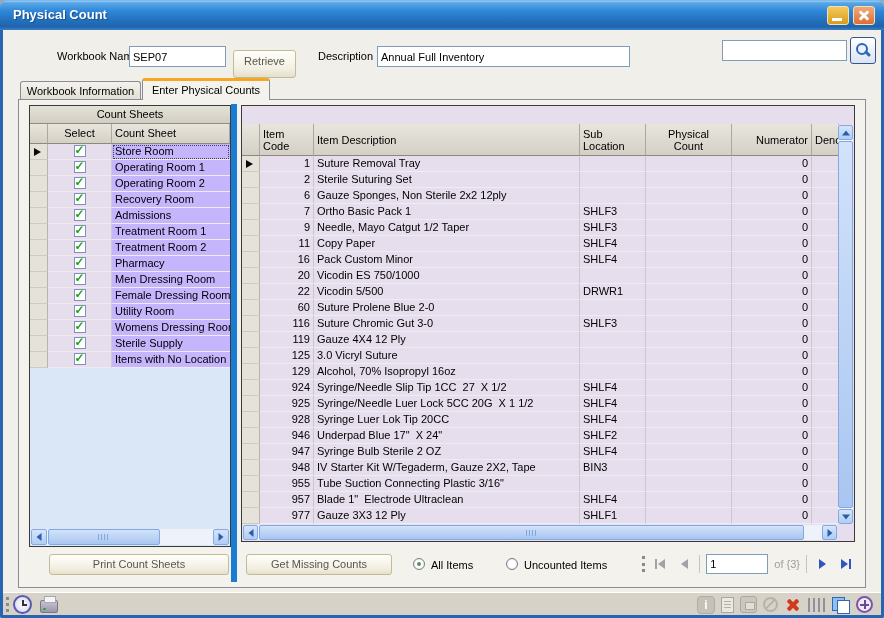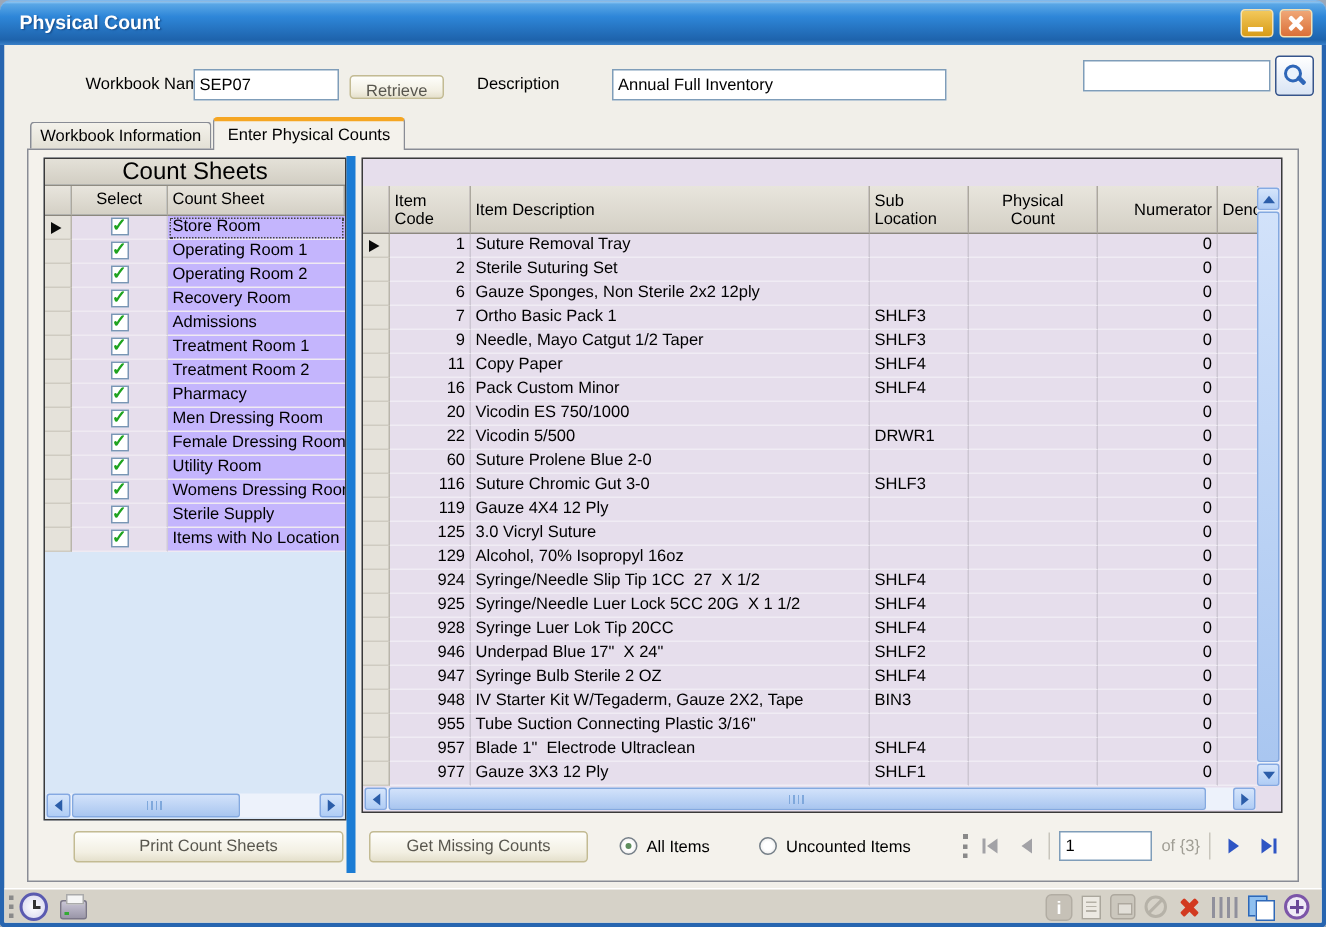--- a/index.html
+++ b/index.html
@@ -45,21 +45,21 @@
     border-top:3px solid #F5A623; z-index:3; }
 
   
   .panel { position:absolute; left:15px; top:69px; width:848px; height:489px;
     border:1px solid #898C95; background:#F4F2EC; z-index:2; }
 
   .splitter { position:absolute; left:212px; top:4px; width:6px; height:478px; background:#1B7CD4; }
 
   .grid { position:absolute; border:1px solid #3A3A3A; }
   .grid-title { position:absolute; left:0; right:0; top:0; height:18px; line-height:17px; text-align:center;
-    font-size:16px; background:linear-gradient(180deg,#E4E1D8,#D2CEC3); border-bottom:1px solid #908C82; }
+    font-size:11px; background:linear-gradient(180deg,#E4E1D8,#D2CEC3); border-bottom:1px solid #908C82; }
   .hdr-cell { font-size:11px; background:linear-gradient(180deg,#E8E5DD,#D4D0C5);
     border-right:1px solid #ACA89E; border-bottom:1px solid #8C887E; overflow:hidden; }
 
   
   .left-grid { left:10px; top:5px; width:202px; height:442px; background:#D9E7F7; }
   .ls-hdr { position:absolute; left:0; right:0; top:18px; height:20px; display:flex; }
   .ls-hdr .h-ind { width:18px; }
   .ls-hdr .h-sel { width:64px; text-align:center; line-height:19px; }
   .ls-hdr .h-desc { flex:1; padding-left:3px; line-height:19px; }
   .ls-body { position:absolute; left:0; right:0; top:38px; }
@@ -190,23 +190,23 @@
     <div class="tb-btn tb-close">
         <span class="x1"></span>
         <span class="x2"></span>
       </div>
   </div>
 
   <div class="frame">
 
     <span class="lbl" style="left:21px; top:20px;margin-left:33px;">Workbook Name</span>
     <input class="tbox" style="left: 126px; top: 16px; width: 97px; height: 21px;" value="SEP07">
-    <div class="xp-btn" style="left:230px; top:20px; width:63px; height:16px; line-height:20px;text-align:center;">Retrieve</div>
+    <div class="xp-btn" style="left:230px; top:20px; width:63px; height:28px; line-height:20px;text-align:center;">Retrieve</div>
     <span class="lbl" style="left:315px; top:20px;">Description</span>
-    <input class="tbox" style="left: 405px; top: 16px; width: 223px; height: 21px;" value="Annual Full Inventory">
+    <input class="tbox" style="left: 374px; top: 16px; width: 253px; height: 21px;" value="Annual Full Inventory">
     <input class="tbox" style="left: 719px; top: 10px; width: 125px; height: 21px;" value="">
     <div class="search-btn">
         <span class="ic-mag"></span>
       </div>
 
     <div class="tab tab-inactive">Workbook Information</div>
     <div class="tab tab-active">Enter Physical Counts</div>
 
     <div class="panel">
 

